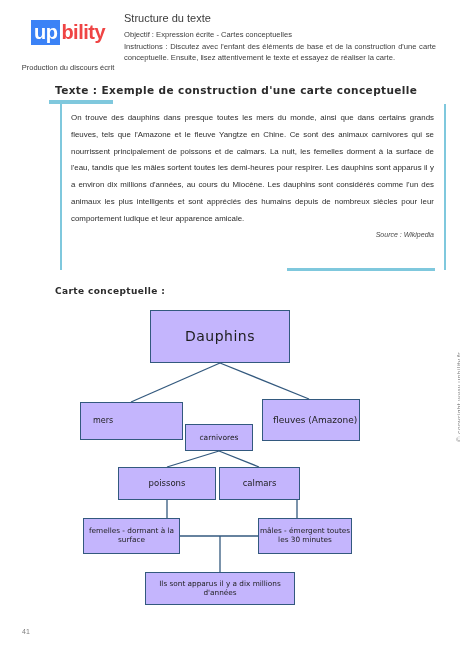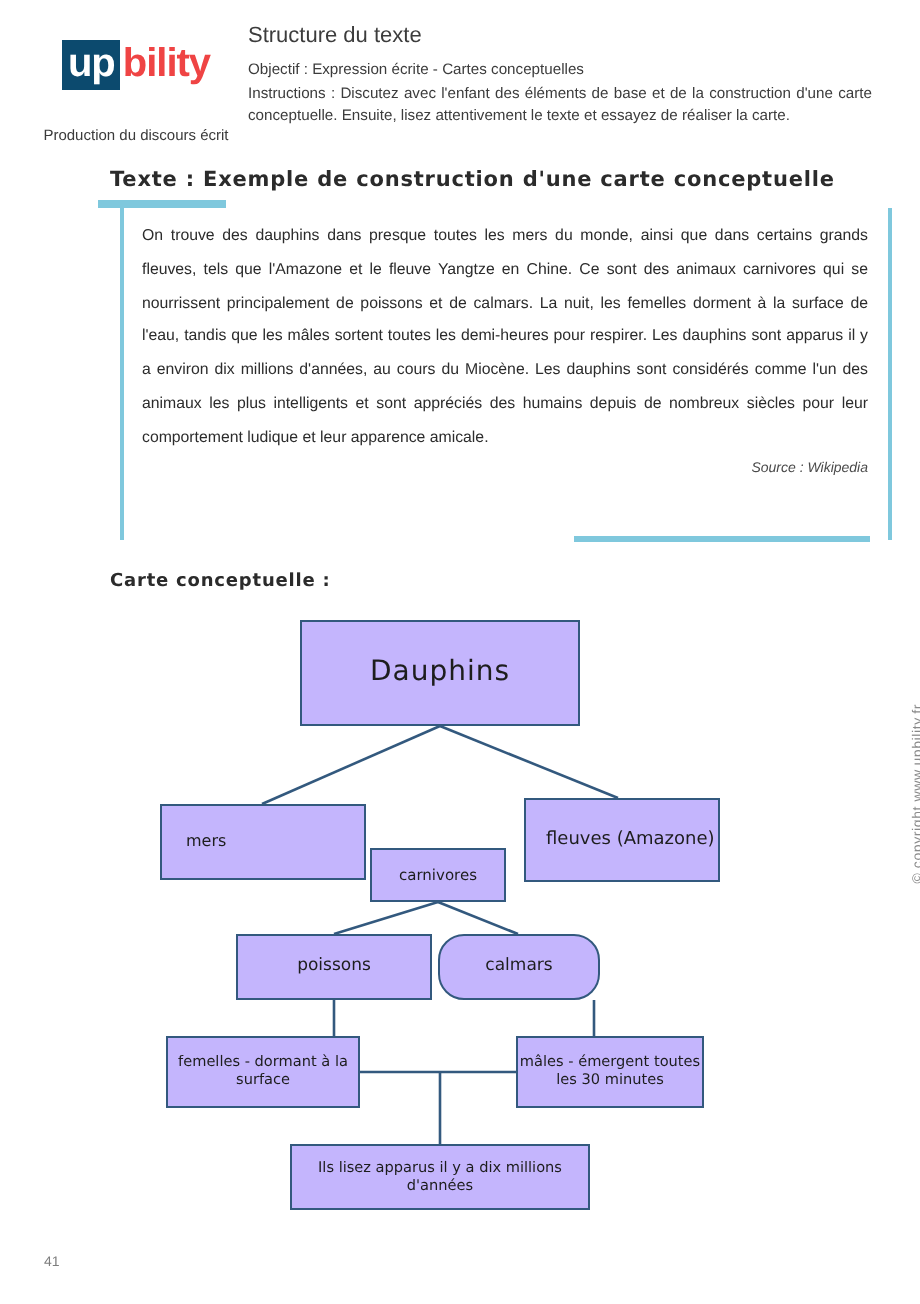--- a/index.html
+++ b/index.html
@@ -27,21 +27,21 @@
     text-align: center;
   }
   #logo-wordmark {
     font-size: 20px;
     font-weight: bold;
     letter-spacing: -0.5px;
     line-height: 1;
     white-space: nowrap;
   }
   #logo-up {
-    background: #0c4a6e;
+    background: #3b82f6;
     color: #ffffff;
     padding: 1px 3px 2px 3px;
   }
   #logo-bility {
     color: #ef4444;
     padding-left: 1px;
   }
   #logo-tagline {
     margin-top: 21px;
     font-size: 7.5px;
@@ -169,21 +169,20 @@
     left: 185px; top: 424px; width: 68px; height: 27px;
     font-size: 7.5px;
   }
   #node-poissons {
     left: 118px; top: 467px; width: 98px; height: 33px;
     font-size: 8.5px;
   }
   #node-calmars {
     left: 219px; top: 467px; width: 81px; height: 33px;
     font-size: 8.5px;
-    border-radius: 13px;
   }
   #node-femelles {
     left: 83px; top: 518px; width: 97px; height: 36px;
     font-size: 7.3px;
   }
   #node-males {
     left: 258px; top: 518px; width: 94px; height: 36px;
     font-size: 7.3px;
   }
   #node-apparus {
@@ -263,19 +262,19 @@
   </svg>
 
   <div class="node" id="node-dauphins">Dauphins</div>
   <div class="node" id="node-mers">mers</div>
   <div class="node" id="node-fleuves">fleuves (Amazone)</div>
   <div class="node" id="node-carnivores">carnivores</div>
   <div class="node" id="node-poissons">poissons</div>
   <div class="node" id="node-calmars">calmars</div>
   <div class="node" id="node-femelles">femelles - dormant à la surface</div>
   <div class="node" id="node-males">mâles - émergent toutes les 30 minutes</div>
-  <div class="node" id="node-apparus">Ils lisez apparus il y a dix millions d'années</div>
+  <div class="node" id="node-apparus">Ils sont apparus il y a dix millions d'années</div>
 
   <div id="copyright">© copyright www.upbility.fr</div>
 
   <div id="page-number">41</div>
 
 </div>
 
 </body></html>

